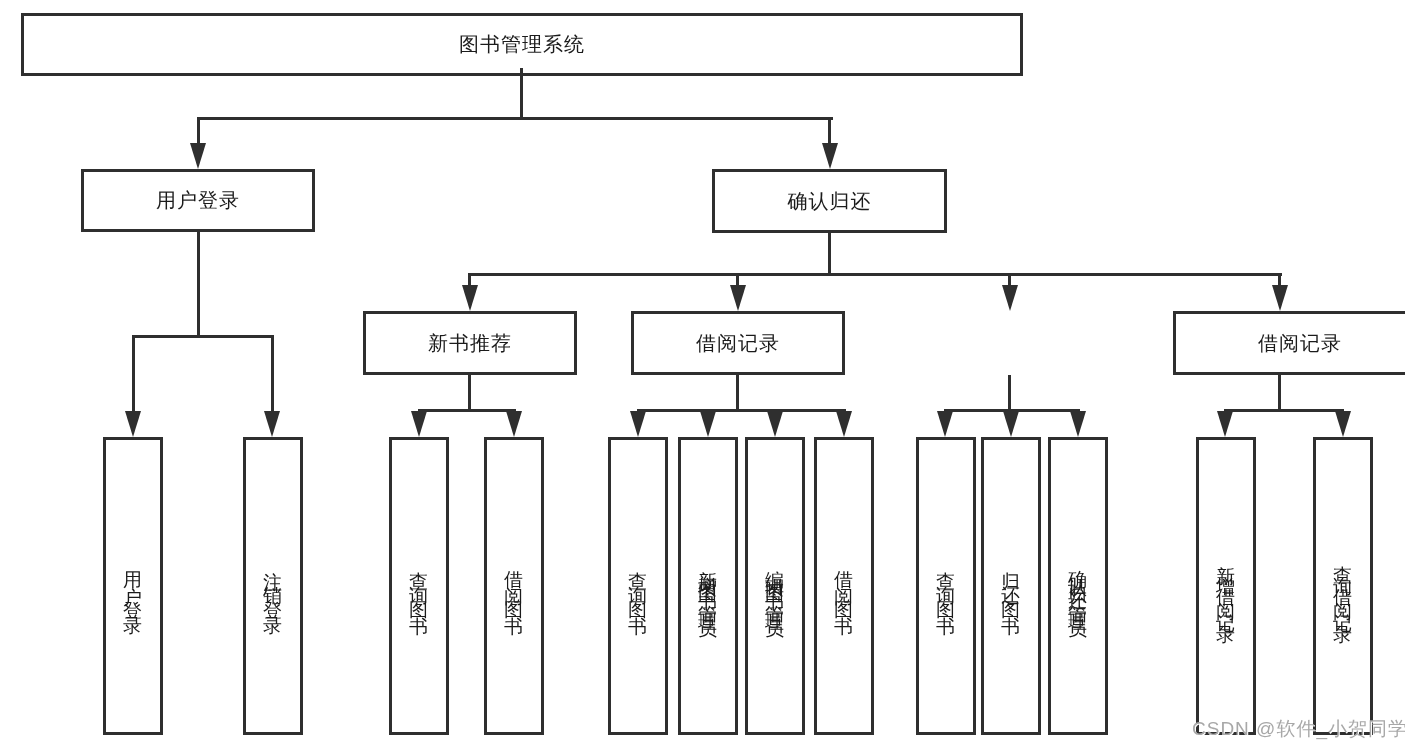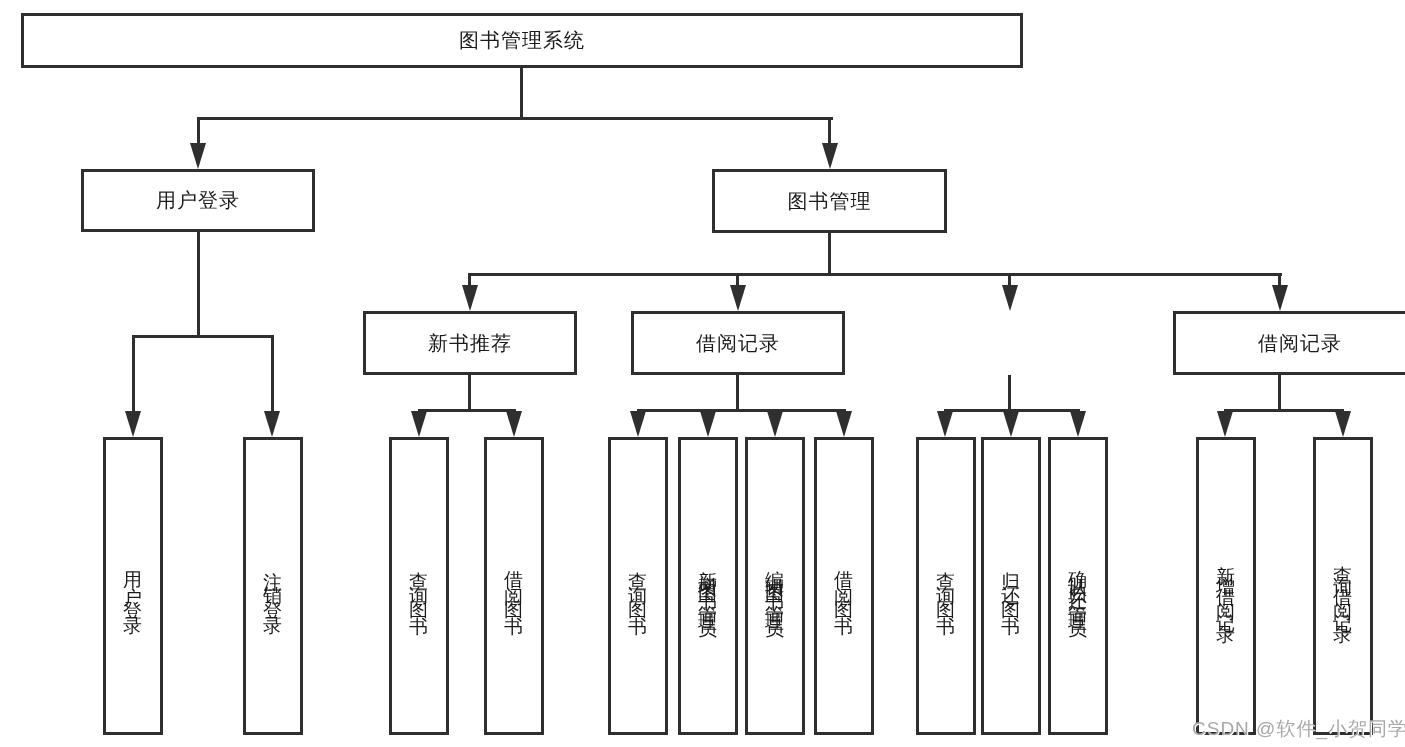--- a/index.html
+++ b/index.html
@@ -49,36 +49,36 @@
     text-shadow:1px 1px 0 #ffffff;
     z-index:5;
     white-space:nowrap;
   }
 </style>
 </head>
 <body>
 
 <div id="canvas" style="--line: #2f2f2f; --text: #1b1b1b; --bg: #ffffff; --wm: #a8a8a8;">
 
-  <div class="box" style="left:21px;top:13px;width:1002px;height:55px;">
+  <div class="box" style="left:21px;top:13px;width:1002px;height:63px;">
     <span>图书管理系统</span>
   </div>
 
   <div class="vline" style="left:520px;top:68px;height:49px;"></div>
   <div class="hline" style="left:197px;top:117px;width:636px;"></div>
   <div class="vline" style="left:197px;top:117px;height:28px;"></div>
   <div class="arrow" style="left:190px;top:143px;"></div>
   <div class="vline" style="left:828px;top:117px;height:28px;"></div>
   <div class="arrow" style="left:822px;top:143px;"></div>
 
   <div class="box" style="left:81px;top:169px;width:234px;height:63px;">
     <span>用户登录</span>
   </div>
   <div class="box" style="left:712px;top:169px;width:235px;height:64px;">
-    <span>图书管理</span>
+    <span>确认归还</span>
   </div>
 
   <div class="vline" style="left:197px;top:232px;height:103px;"></div>
   <div class="hline" style="left:132px;top:335px;width:142px;"></div>
   <div class="vline" style="left:132px;top:335px;height:78px;"></div>
   <div class="arrow" style="left:125px;top:411px;"></div>
   <div class="vline" style="left:271px;top:335px;height:78px;"></div>
   <div class="arrow" style="left:264px;top:411px;"></div>
 
   <div class="vline" style="left:828px;top:233px;height:40px;"></div>

